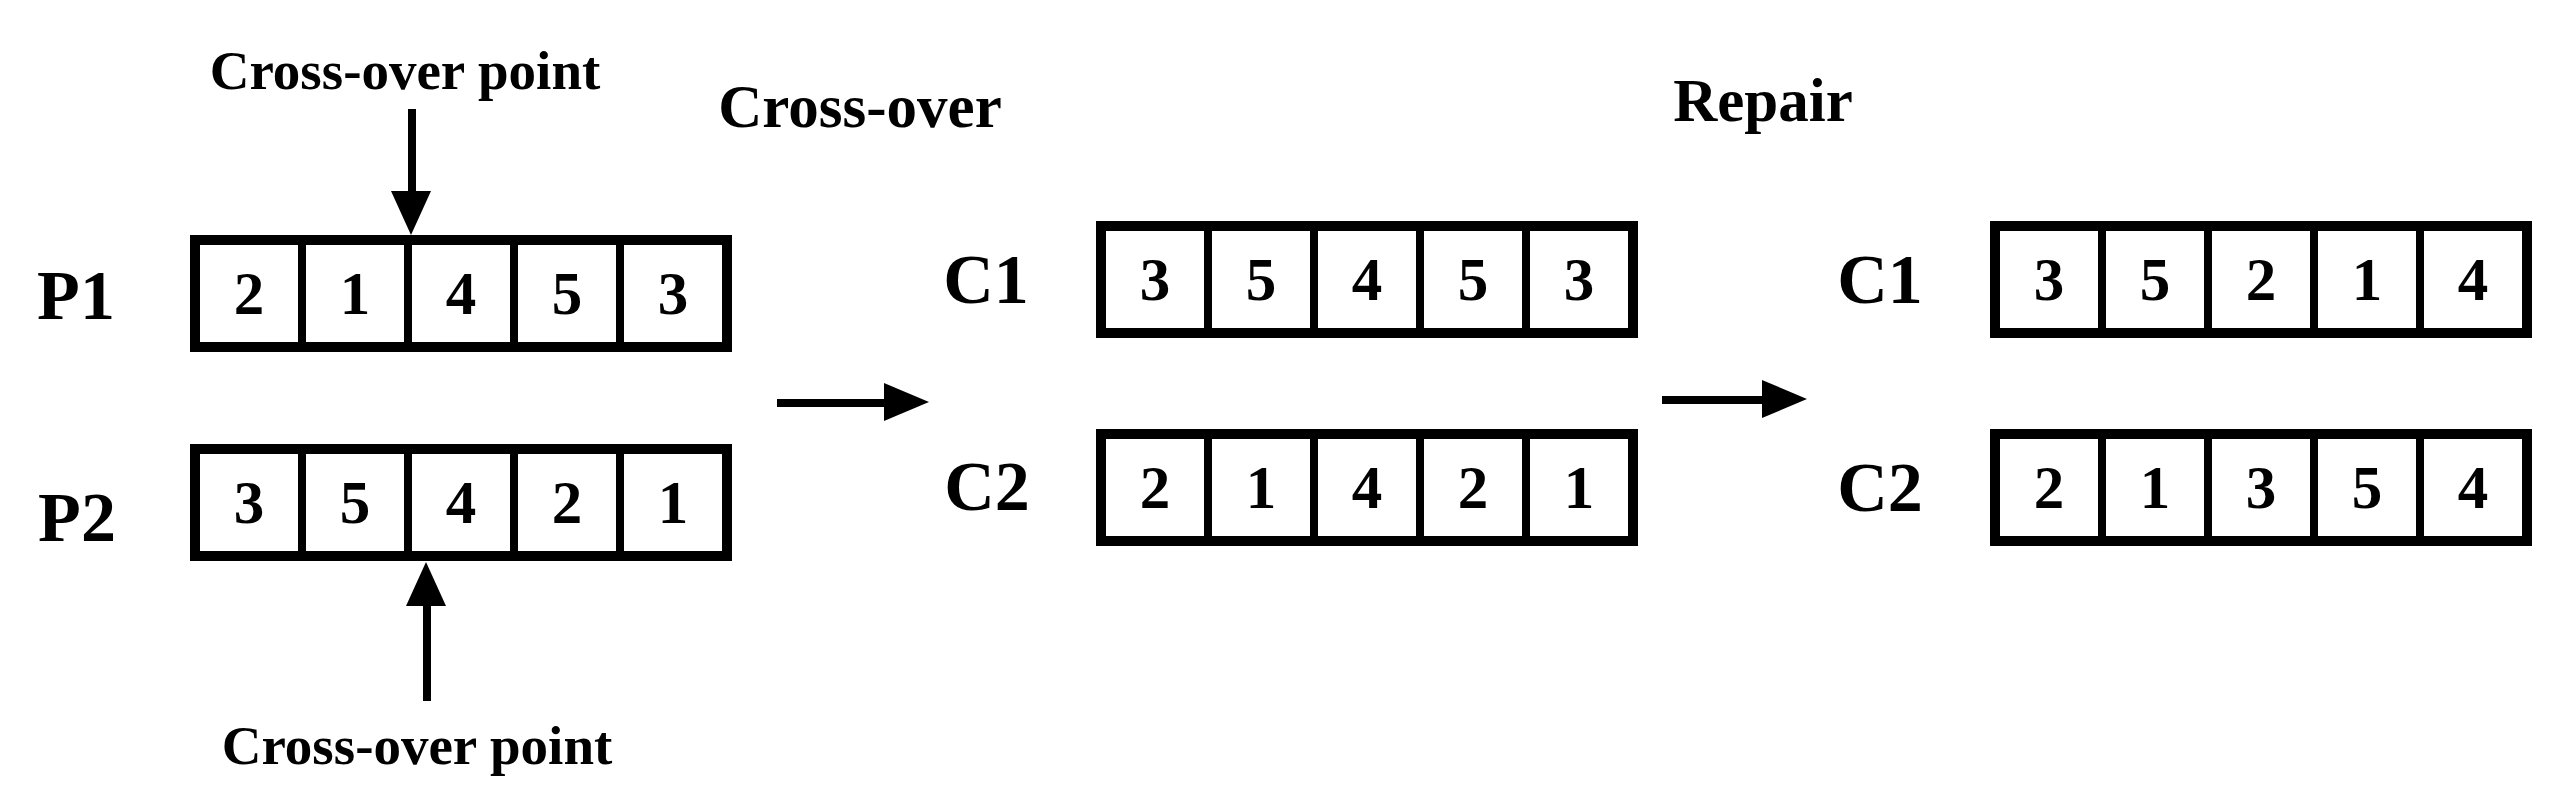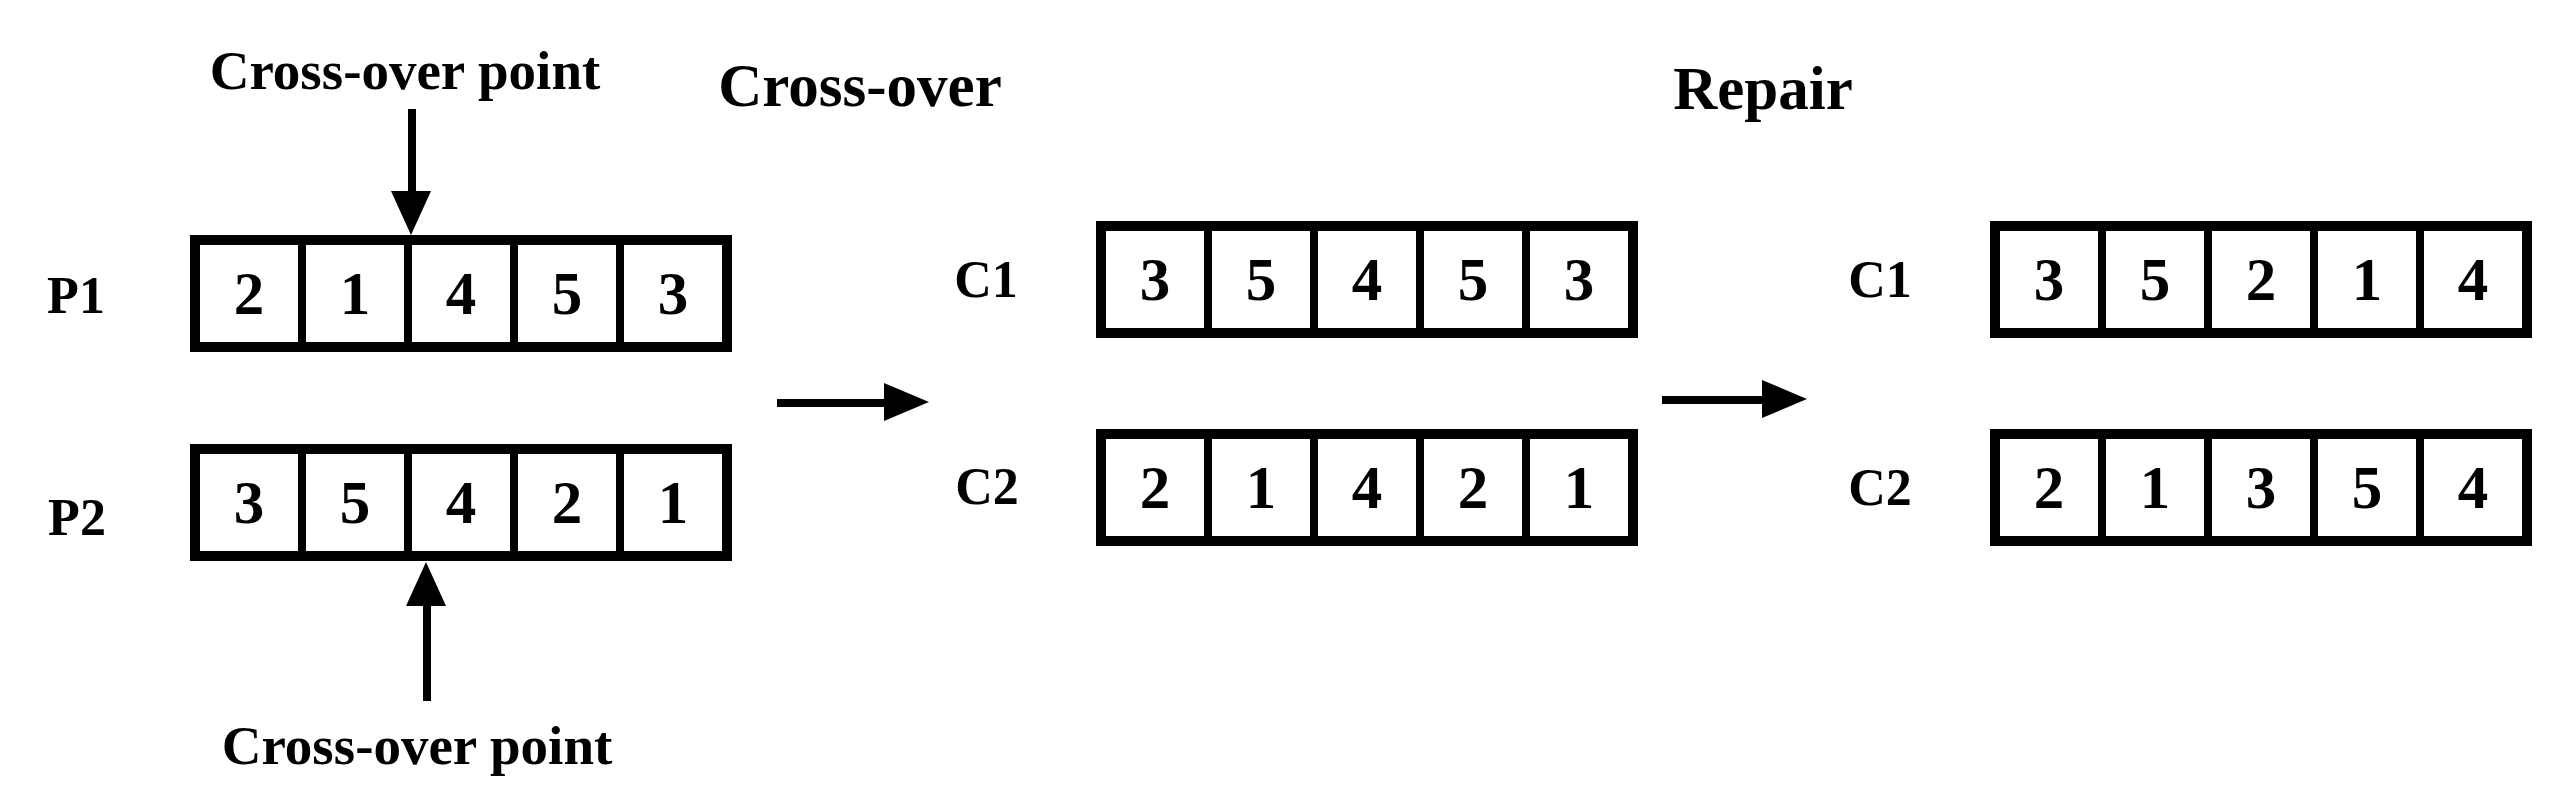--- a/index.html
+++ b/index.html
@@ -26,21 +26,21 @@
   }
   .lbl {
     position: absolute;
     transform: translate(-50%, -50%);
     font-weight: bold;
     white-space: nowrap;
     line-height: 1;
   }
   .heading { font-size: 61px; }
   .cop     { font-size: 55px; }
-  .rowlbl  { font-size: 52px; }
+  .rowlbl  { font-size: 70px; }
   .gene-row {
     position: absolute;
     display: flex;
     border: 10.2px solid #000000;
     background: #ffffff;
   }
   .cell {
     width: 98px;
     height: 97px;
     border-left: 8.7px solid #000000;
@@ -126,21 +126,21 @@
     <div class="lbl cop" style="left:417px; top:745px;">Cross-over point</div>
   </div>
 
   <div class="group">
     <div class="hline" style="left:777px; top:399px; width:111px;"></div>
     <div class="head-right" style="left:884px; top:383px;"></div>
   </div>
 
   <div class="group">
 
-    <div class="lbl heading" style="left:860px; top:85px;">Cross-over</div>
+    <div class="lbl heading" style="left:860px; top:106px;">Cross-over</div>
 
     <div class="lbl rowlbl" style="left:986px; top:280px;">C1</div>
 
     <div class="gene-row" style="left:1096px; top:221px;">
       <div class="cell">3</div>
       <div class="cell">5</div>
       <div class="cell">4</div>
       <div class="cell">5</div>
       <div class="cell">3</div>
     </div>
@@ -156,21 +156,21 @@
     </div>
   </div>
 
   <div class="group">
     <div class="hline" style="left:1662px; top:396px; width:102px;"></div>
     <div class="head-right" style="left:1762px; top:380px;"></div>
   </div>
 
   <div class="group">
 
-    <div class="lbl heading" style="left:1763px; top:88px;">Repair</div>
+    <div class="lbl heading" style="left:1763px; top:100px;">Repair</div>
 
     <div class="lbl rowlbl" style="left:1880px; top:280px;">C1</div>
 
     <div class="gene-row" style="left:1990px; top:221px;">
       <div class="cell">3</div>
       <div class="cell">5</div>
       <div class="cell">2</div>
       <div class="cell">1</div>
       <div class="cell">4</div>
     </div>

